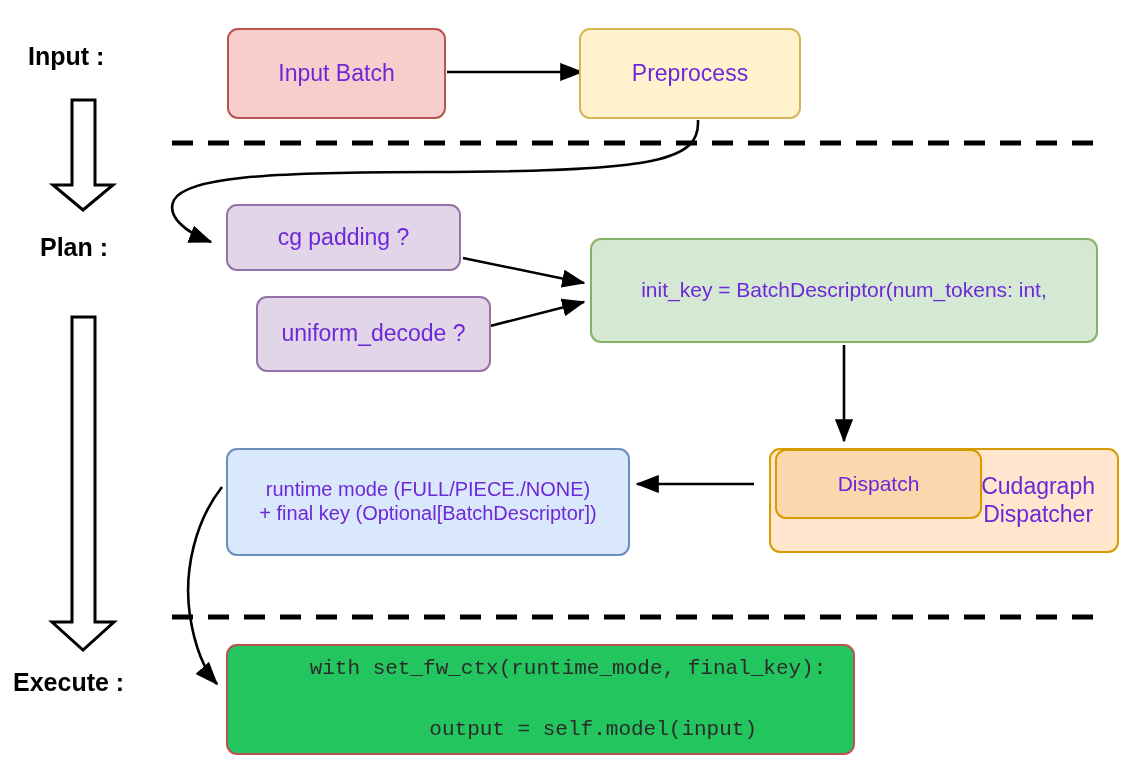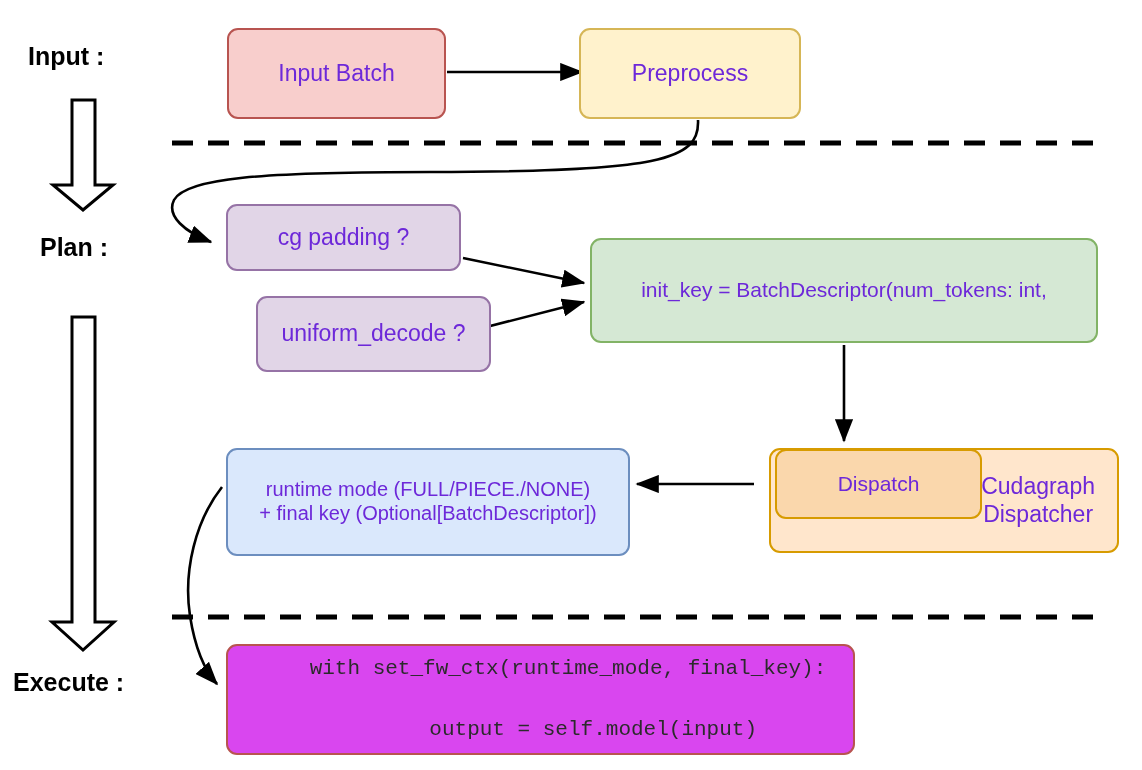--- a/index.html
+++ b/index.html
@@ -130,20 +130,20 @@
 
   <div class="node" id="node-cg-dispatcher" style="background-color: rgb(255, 230, 204); border-color: rgb(215, 155, 0);">
     <div>
       <span>Cudagraph</span><br>
       <span>Dispatcher</span>
     </div>
   </div>
 
   <div class="node" id="node-dispatch" style="background-color: rgb(250, 215, 172); border-color: rgb(215, 155, 0);">Dispatch</div>
 
-  <div class="node code-node" id="node-exec-code" style="background-color: #d946ef; border-color: rgb(184, 84, 80);">
+  <div class="node code-node" id="node-exec-code" style="background-color: #22c55e; border-color: rgb(184, 84, 80);">
     <div>
       <span>with set_fw_ctx(runtime_mode, final_key):</span><br>
       <span>    output = self.model(input)</span>
     </div>
   </div>
 
 </div>
 
 </body></html>

